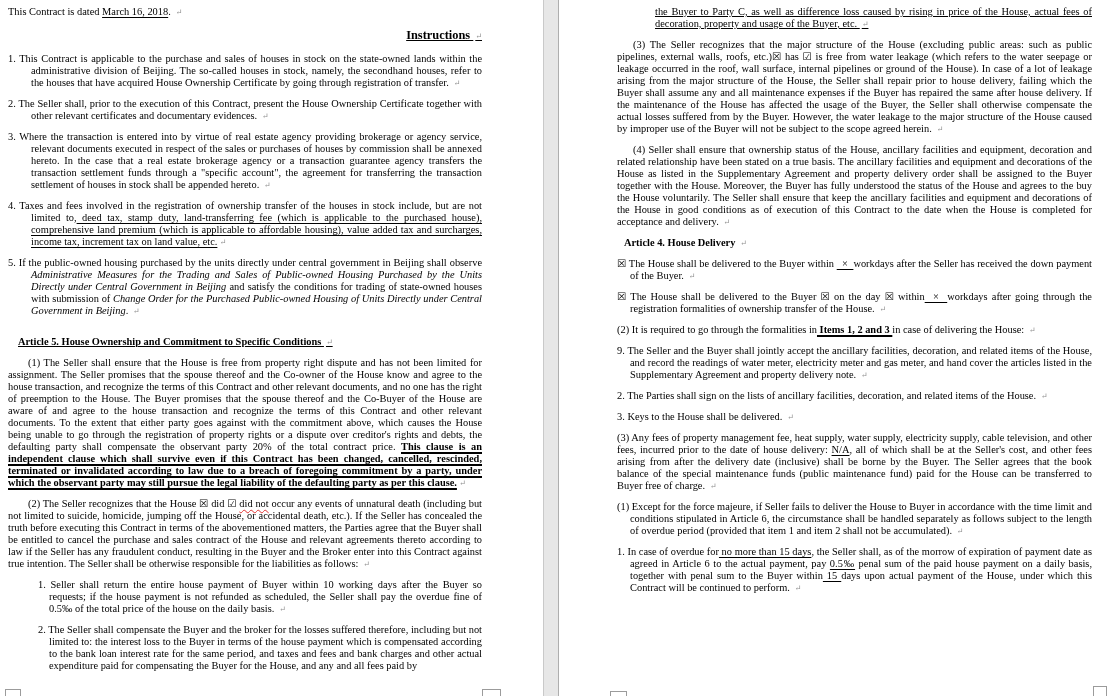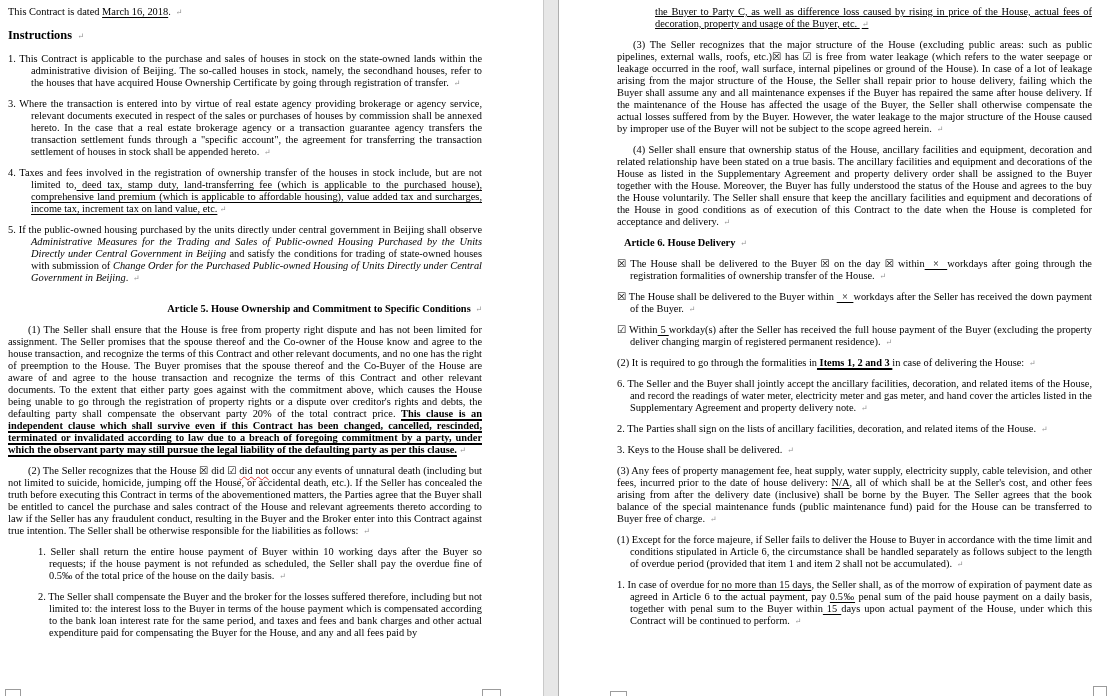--- a/index.html
+++ b/index.html
@@ -7,24 +7,24 @@
        font-family:"Liberation Serif","DejaVu Serif",serif;color:#000;}
   .page-gap{position:absolute;left:543px;top:0;width:14px;height:696px;background:#e7e7e7;
        border-left:1px solid #c9c9c9;border-right:1px solid #aeaeae;}
   .col{position:absolute;top:6px;font-size:10.4px;line-height:12px;text-align:justify;}
   .col-left{left:8px;width:474px;}
   .col-right{left:617px;width:475px;}
   .col p{margin:0 0 8px 0;}
   .b-date{text-align:left;}
   .b-title{text-align:center;font-weight:bold;font-size:13.2px;letter-spacing:-0.25px;
        line-height:19px;margin:5px 0 4px 0;white-space:nowrap;}
-  .b-sub{text-align:left;font-weight:bold;font-size:12.4px;line-height:16px;margin:0 0 9px 0;}
+  .b-sub{text-align:right;font-weight:bold;font-size:12.4px;line-height:16px;margin:0 0 9px 0;text-decoration:underline;}
   .b-li{padding-left:23px;text-indent:-23px;}
   .b-li2{padding-left:41px;text-indent:-11px;}
-  .b-h5{font-weight:bold;padding-left:10px;margin-top:18px !important;text-align:right;}
+  .b-h5{font-weight:bold;padding-left:10px;margin-top:18px !important;text-align:left;text-decoration:underline;}
   .b-p1{text-indent:20px;}
   .b-cont{padding-left:38px;text-decoration:underline;}
   .b-p16{text-indent:16px;}
   .b-h{font-weight:bold;padding-left:7px;text-align:left;}
   .b-p{}
   .b-chk{padding-left:13px;text-indent:-13px;}
   .b-n{padding-left:13px;text-indent:-13px;}
   .b{font-weight:bold;}
   .i{font-style:italic;}
   .u{text-decoration:underline;text-decoration-thickness:1px;text-underline-offset:1.5px;}
@@ -39,40 +39,40 @@
   .cm4{left:1093px;top:686px;width:12px;height:11px;}
 </style>
 </head>
 <body>
 
 <div class="doc">
   <div class="col col-left">
       <p class="b-date"><span>This Contract is dated </span><span class="u">March 16, 2018</span><span>. </span><span class="mark">↵</span></p>
       <p class="b-sub"><span>Instructions </span><span class="mark">↵</span></p>
       <p class="b-li"><span>1. This Contract is applicable to the purchase and sales of houses in stock on the state-owned lands within the administrative division of Beijing. The so-called houses in stock, namely, the secondhand houses, refer to the houses that have acquired House Ownership Certificate by going through registration of transfer. </span><span class="mark">↵</span></p>
+      <p class="b-li"><span>2. The Seller shall, prior to the execution of this Contract, present the House Ownership Certificate together with other relevant certificates and documentary evidences. </span><span class="mark">↵</span></p>
       <p class="b-li"><span>3. Where the transaction is entered into by virtue of real estate agency providing brokerage or agency service, relevant documents executed in respect of the sales or purchases of houses by commission shall be annexed hereto. In the case that a real estate brokerage agency or a transaction guarantee agency transfers the transaction settlement funds through a "specific account", the agreement for transferring the transaction settlement of houses in stock shall be appended hereto. </span><span class="mark">↵</span></p>
       <p class="b-li"><span>4. Taxes and fees involved in the registration of ownership transfer of the houses in stock include, but are not limited to,</span><span class="u"> deed tax, stamp duty, land-transferring fee (which is applicable to the purchased house), comprehensive land premium (which is applicable to affordable housing), value added tax and surcharges, income tax, increment tax on land value, etc.</span><span class="mark">↵</span></p>
       <p class="b-li"><span>5. If the public-owned housing purchased by the units directly under central government in Beijing shall observe </span><span class="i">Administrative Measures for the Trading and Sales of Public-owned Housing Purchased by the Units Directly under Central Government in Beijing</span><span> and satisfy the conditions for trading of state-owned houses with submission of </span><span class="i">Change Order for the Purchased Public-owned Housing of Units Directly under Central Government in Beijing</span><span>. </span><span class="mark">↵</span></p>
       <p class="b-h5"><span>Article 5. House Ownership and Commitment to Specific Conditions </span><span class="mark">↵</span></p>
       <p class="b-p1"><span>(1) The Seller shall ensure that the House is free from property right dispute and has not been limited for assignment. The Seller promises that the spouse thereof and the Co-owner of the House know and agree to the house transaction, and recognize the terms of this Contract and other relevant documents, and no one has the right of preemption to the House. The Buyer promises that the spouse thereof and the Co-Buyer of the House are aware of and agree to the house transaction and recognize the terms of this Contract and other relevant documents. To the extent that either party goes against with the commitment above, which causes the House being unable to go through the registration of property rights or a dispute over creditor's rights and debts, the defaulting party shall compensate the observant party 20% of the total contract price. </span><span class="b u">This clause is an independent clause which shall survive even if this Contract has been changed, cancelled, rescinded, terminated or invalidated according to law due to a breach of foregoing commitment by a party, under which the observant party may still pursue the legal liability of the defaulting party as per this clause.</span><span class="mark">↵</span></p>
       <p class="b-p1"><span>(2) The Seller recognizes that the House ☒ did ☑ </span><span class="w">did not</span><span> occur any events of unnatural death (including but not limited to suicide, homicide, jumping off the House, or accidental death, etc.). If the Seller has concealed the truth before executing this Contract in terms of the abovementioned matters, the Parties agree that the Buyer shall be entitled to cancel the purchase and sales contract of the House and relevant agreements thereto according to law if the Seller has any fraudulent conduct, resulting in the Buyer and the Broker enter into this Contract against true intention. The Seller shall be otherwise responsible for the liabilities as follows: </span><span class="mark">↵</span></p>
       <p class="b-li2"><span>1. Seller shall return the entire house payment of Buyer within 10 working days after the Buyer so requests; if the house payment is not refunded as scheduled, the Seller shall pay the overdue fine of 0.5‰ of the total price of the house on the daily basis. </span><span class="mark">↵</span></p>
       <p class="b-li2"><span>2. The Seller shall compensate the Buyer and the broker for the losses suffered therefore, including but not limited to: the interest loss to the Buyer in terms of the house payment which is compensated according to the bank loan interest rate for the same period, and taxes and fees and bank charges and other actual expenditure paid for compensating the Buyer for the House, and any and all fees paid by</span></p>
     </div>
   <div class="page-gap"></div>
   <div class="col col-right">
       <p class="b-cont"><span>the Buyer to Party C, as well as difference loss caused by rising in price of the House, actual fees of decoration, property and usage of the Buyer, etc. </span><span class="mark">↵</span></p>
       <p class="b-p16"><span>(3) The Seller recognizes that the major structure of the House (excluding public areas: such as public pipelines, external walls, roofs, etc.)☒ has ☑ is free from water leakage (which refers to the water seepage or leakage occurred in the roof, wall surface, internal pipelines or ground of the House). In case of a lot of leakage arising from the major structure of the House, the Seller shall repair prior to house delivery, failing which the Buyer shall assume any and all maintenance expenses if the Buyer has repaired the same after house delivery. If the maintenance of the House has affected the usage of the Buyer, the Seller shall otherwise compensate the actual losses suffered from by the Buyer. However, the water leakage to the major structure of the House caused by improper use of the Buyer will not be subject to the scope agreed herein. </span><span class="mark">↵</span></p>
       <p class="b-p16"><span>(4) Seller shall ensure that ownership status of the House, ancillary facilities and equipment, decoration and related relationship have been stated on a true basis. The ancillary facilities and equipment and decorations of the House as listed in the Supplementary Agreement and property delivery order shall be assigned to the Buyer together with the House. Moreover, the Buyer has fully understood the status of the House and agrees to the buy the House voluntarily. The Seller shall ensure that keep the ancillary facilities and equipment and decorations of the House in good conditions as of execution of this Contract to the date when the House is completed for acceptance and delivery. </span><span class="mark">↵</span></p>
-      <p class="b-h"><span>Article 6. House Delivery </span><span class="mark">↵</span></p>
+      <p class="b-h"><span>Article 4. House Delivery </span><span class="mark">↵</span></p>
+      <p class="b-chk"><span>☒ The House shall be delivered to the Buyer within </span><span class="u">&nbsp;&nbsp;×&nbsp;&nbsp;</span><span>workdays after the Seller has received the down payment of the Buyer. </span><span class="mark">↵</span></p>
       <p class="b-chk"><span>☒ The House shall be delivered to the Buyer ☒ on the day ☒ within</span><span class="u">&nbsp;&nbsp;×&nbsp;&nbsp;</span><span>workdays after going through the registration formalities of ownership transfer of the House. </span><span class="mark">↵</span></p>
-      <p class="b-chk"><span>☒ The House shall be delivered to the Buyer within </span><span class="u">&nbsp;&nbsp;×&nbsp;&nbsp;</span><span>workdays after the Seller has received the down payment of the Buyer. </span><span class="mark">↵</span></p>
-      <p class="b-chk"><span>☑ Within</span><span class="u">&nbsp;5&nbsp;</span><span>workday(s) after the Seller has received the full house payment of the Buyer (excluding the property deliver changing margin of registered permanent residence). </span><span class="mark">↵</span></p>
       <p class="b-p"><span>(2) It is required to go through the formalities in</span><span class="b u">&nbsp;Items 1, 2 and 3&nbsp;</span><span>in case of delivering the House: </span><span class="mark">↵</span></p>
-      <p class="b-n"><span>6. The Seller and the Buyer shall jointly accept the ancillary facilities, decoration, and related items of the House, and record the readings of water meter, electricity meter and gas meter, and hand cover the articles listed in the Supplementary Agreement and property delivery note. </span><span class="mark">↵</span></p>
+      <p class="b-n"><span>9. The Seller and the Buyer shall jointly accept the ancillary facilities, decoration, and related items of the House, and record the readings of water meter, electricity meter and gas meter, and hand cover the articles listed in the Supplementary Agreement and property delivery note. </span><span class="mark">↵</span></p>
       <p class="b-n"><span>2. The Parties shall sign on the lists of ancillary facilities, decoration, and related items of the House. </span><span class="mark">↵</span></p>
       <p class="b-n"><span>3. Keys to the House shall be delivered. </span><span class="mark">↵</span></p>
       <p class="b-p"><span>(3) Any fees of property management fee, heat supply, water supply, electricity supply, cable television, and other fees, incurred prior to the date of house delivery: </span><span class="u">N/A</span><span>, all of which shall be at the Seller's cost, and other fees arising from after the delivery date (inclusive) shall be borne by the Buyer. The Seller agrees that the book balance of the special maintenance funds (public maintenance fund) paid for the House can be transferred to Buyer free of charge. </span><span class="mark">↵</span></p>
       <p class="b-n"><span>(1) Except for the force majeure, if Seller fails to deliver the House to Buyer in accordance with the time limit and conditions stipulated in Article 6, the circumstance shall be handled separately as follows subject to the length of overdue period (provided that item 1 and item 2 shall not be accumulated). </span><span class="mark">↵</span></p>
       <p class="b-n"><span>1. In case of overdue for</span><span class="u">&nbsp;no more than 15 days</span><span>, the Seller shall, as of the morrow of expiration of payment date as agreed in Article 6 to the actual payment, pay </span><span class="u">0.5‰</span><span> penal sum of the paid house payment on a daily basis, together with penal sum to the Buyer within</span><span class="u">&nbsp;15&nbsp;</span><span>days upon actual payment of the House, under which this Contract will be continued to perform. </span><span class="mark">↵</span></p>
     </div>
   <div class="corner cm1"></div>
   <div class="corner cm2"></div>
   <div class="corner cm3"></div>
   <div class="corner cm4"></div>

